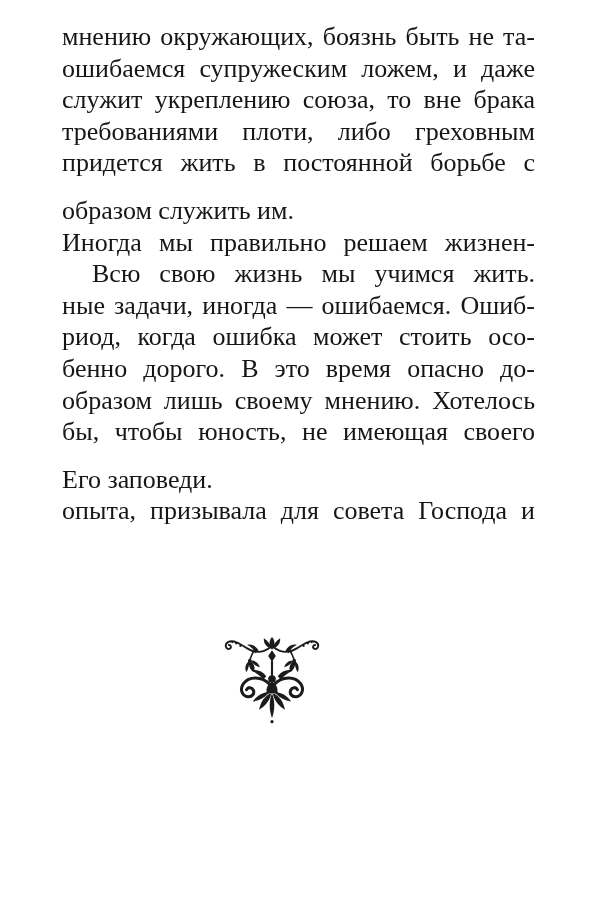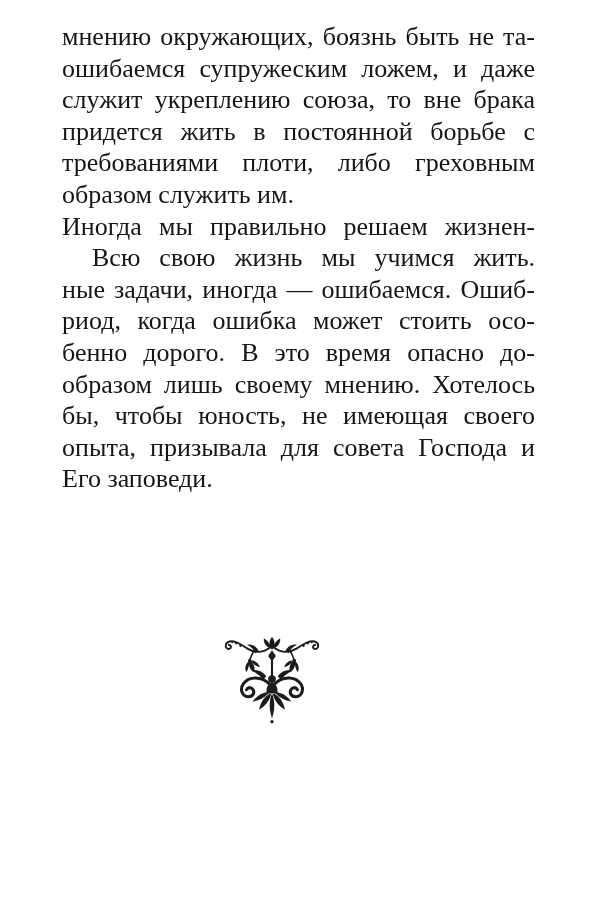--- a/index.html
+++ b/index.html
@@ -21,20 +21,21 @@
   .line {
     font-size: 26px;
     line-height: 31.6px;
     color: #161616;
     text-align: justify;
     text-align-last: justify;
   }
   .line.noj {
     text-align: center;
     text-align-last: left;
+    margin-top: 16px;
   }
   .line.indent { padding-left: 30px; }
   .ornament {
     position: absolute;
     top: 634px;
     left: 0;
     right: 0;
     display: flex;
     justify-content: center;
     color: #1b1b1b;
@@ -43,34 +44,34 @@
 </head>
 <body>
 
 <div class="page" style="background: rgb(255, 255, 255);">
 
   <div class="text-block" id="text-block" style="color: rgb(22, 22, 22);">
       <div class="paragraph">
         <div class="line">мнению окружающих, боязнь быть не та-</div>
         <div class="line">ошибаемся супружеским ложем, и даже</div>
         <div class="line">служит укреплению союза, то вне брака</div>
+        <div class="line">требованиями плоти, либо греховным</div>
         <div class="line">придется жить в постоянной борьбе с</div>
-        <div class="line">требованиями плоти, либо греховным</div>
         <div class="line noj">образом служить им.</div>
       </div>
       <div class="paragraph">
         <div class="line">Иногда мы правильно решаем жизнен-</div>
         <div class="line indent">Всю свою жизнь мы учимся жить.</div>
         <div class="line">ные задачи, иногда — ошибаемся. Ошиб-</div>
         <div class="line">риод, когда ошибка может стоить осо-</div>
         <div class="line">бенно дорого. В это время опасно до-</div>
         <div class="line">образом лишь своему мнению. Хотелось</div>
         <div class="line">бы, чтобы юность, не имеющая своего</div>
+        <div class="line noj">Его заповеди.</div>
         <div class="line">опыта, призывала для совета Господа и</div>
-        <div class="line noj">Его заповеди.</div>
       </div>
     </div>
 
   <div class="ornament" style="color: rgb(27, 27, 27);">
     <svg width="116" height="92" viewBox="0 0 120 96" xmlns="http://www.w3.org/2000/svg" aria-hidden="true">
 
       <g fill="currentColor" stroke="none">
 
         <path d="M60,3 C56.5,7 56.5,12 60,16.5 C63.5,12 63.5,7 60,3 Z"></path>
         <path d="M59,15 C54,14 51,9.5 51.5,4.5 C55.5,7 58,10.5 59.3,14 Z"></path>

